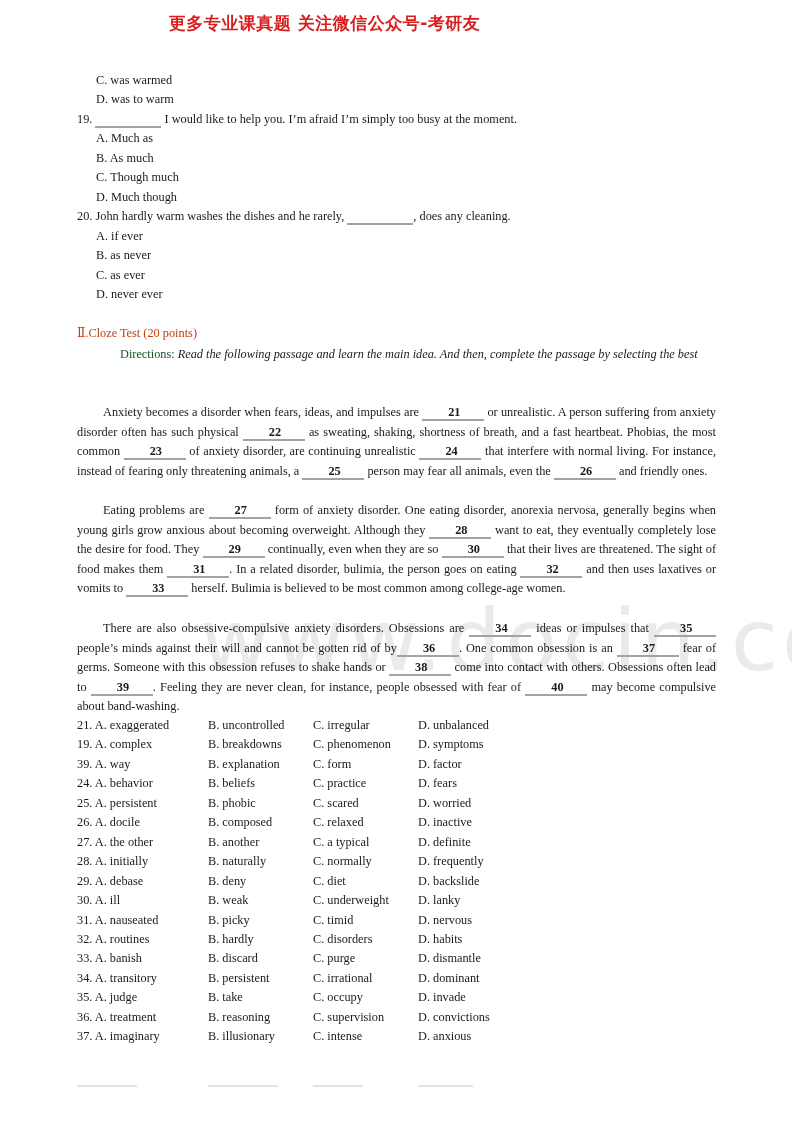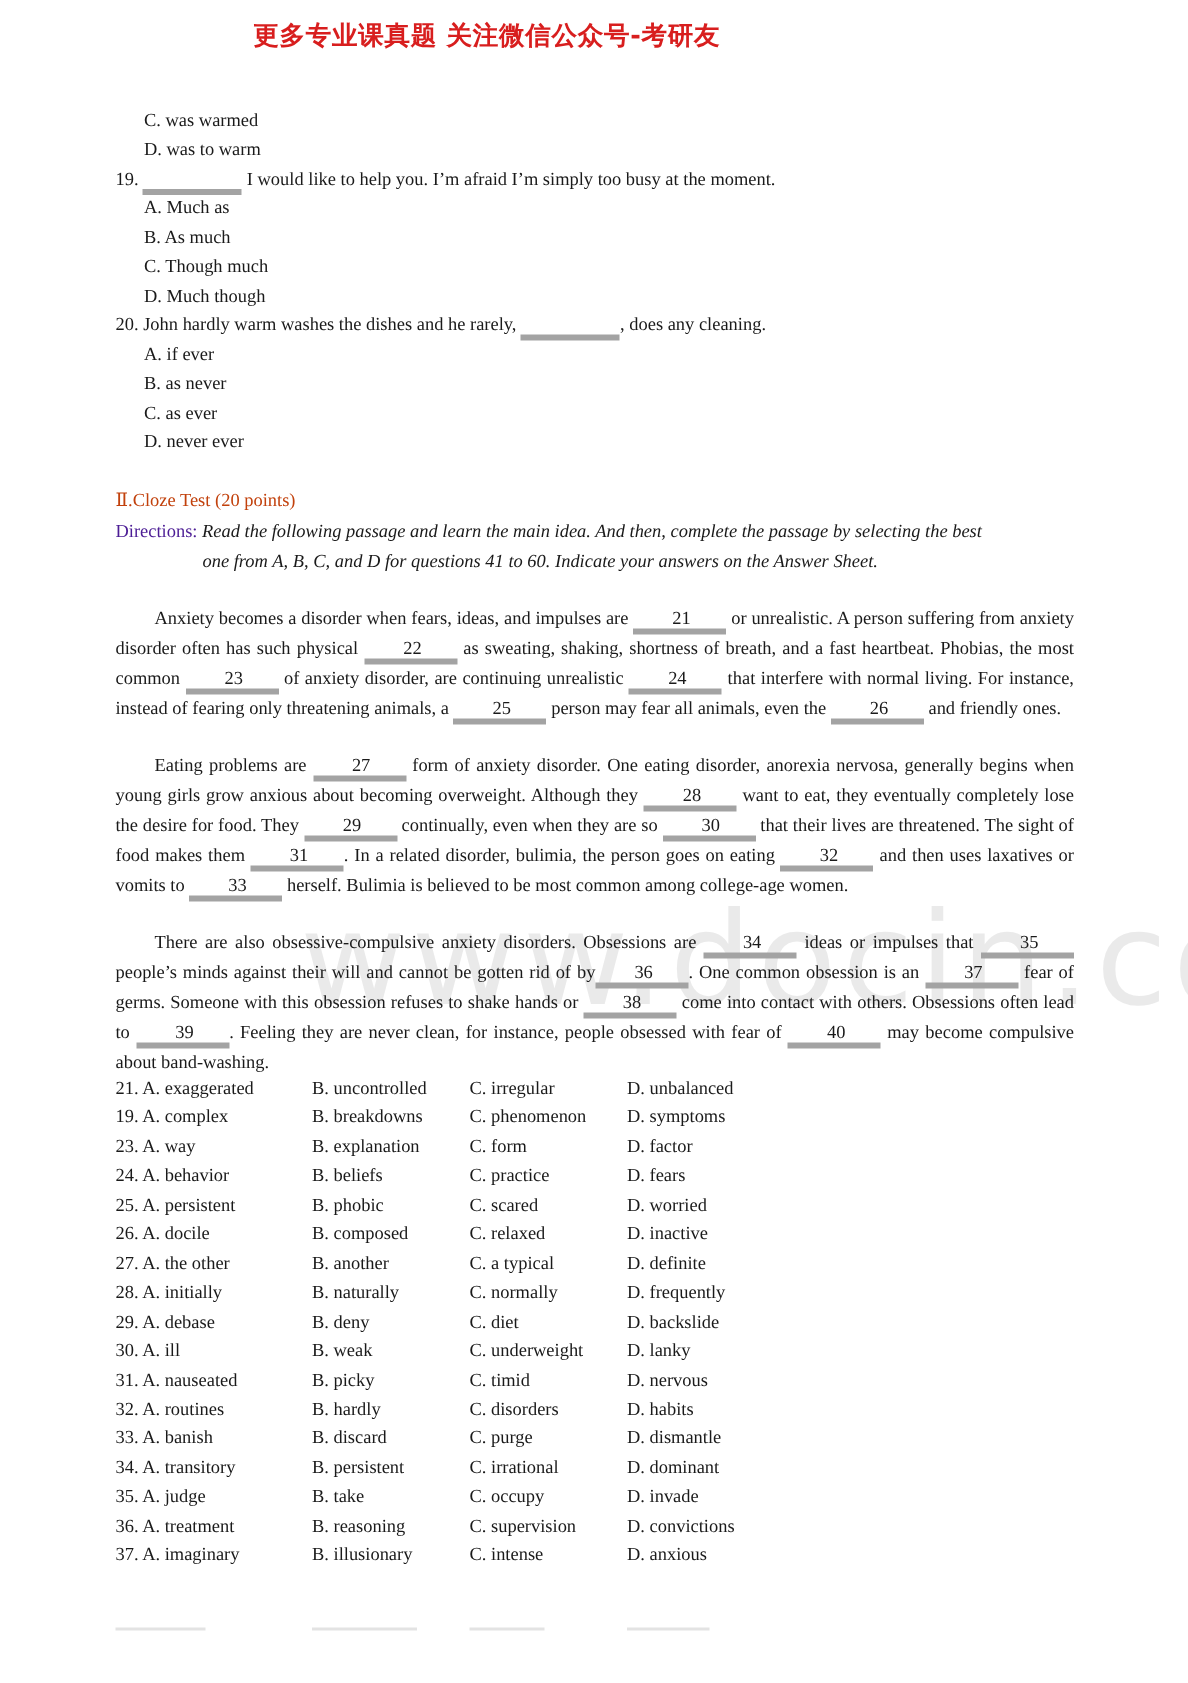--- a/index.html
+++ b/index.html
@@ -4,24 +4,24 @@
 <style>
   html, body { margin: 0; padding: 0; background: #ffffff; }
   body { width: 792px; height: 1122px; position: relative; overflow: hidden;
          font-family: "Liberation Serif", "DejaVu Serif", serif; color: #1a1a1a; }
   .banner { position: absolute; top: 12px; left: 0; width: 649px; text-align: center;
             font-family: "DejaVu Sans", "Liberation Sans", sans-serif; font-weight: bold;
             font-size: 17px; color: #d81e1e; letter-spacing: 0.5px; }
   .line { position: absolute; font-size: 12.3px; line-height: 16px; white-space: nowrap; }
   .opt { left: 96px; }
   .q { left: 77px; }
-  .blank { display: inline-block; border-bottom: 4px solid #a3a3a3; text-align: right; line-height: 13px; }
+  .blank { display: inline-block; border-bottom: 2px solid #a3a3a3; text-align: right; line-height: 13px; font-weight: bold; }
   .heading { position: absolute; left: 77px; top: 326px; font-size: 12.3px; color: #c2410c; }
   .directions { position: absolute; left: 77px; top: 345px; width: 640px; font-size: 12.3px; line-height: 19.5px; }
-  .directions .lbl { color: #4c1d95; }
+  .directions .lbl { color: #14532d; margin-left: 43px; }
   .directions .txt { font-style: italic; }
   .directions .cont { display: block; padding-left: 58px; font-style: italic; }
   .para { position: absolute; left: 77px; width: 639px; font-size: 12.3px; line-height: 19.5px;
           text-align: justify; text-align-last: left; }
   .indent { text-indent: 26px; }
   .watermark { position: absolute; left: 200px; top: 590px; font-family: "DejaVu Sans", sans-serif;
                font-size: 86px; color: rgba(180,180,180,0.28); letter-spacing: 4px; pointer-events: none; }
   .optrow { position: absolute; left: 77px; font-size: 12.3px; line-height: 16px; white-space: nowrap; }
   .optrow span { position: absolute; top: 0; }
   .c0 { left: 0; text-align: center; } .c1 { left: 131px; } .c2 { left: 236px; } .c3 { left: 341px; }
@@ -52,42 +52,41 @@
   <span>John hardly warm washes the dishes and he rarely, </span><span class="blank" style="width:66px">&nbsp;</span><span>, does any cleaning.</span>
 </div>
 <div class="line opt" style="top:228px">A. if ever</div>
 <div class="line opt" style="top:247px">B. as never</div>
 <div class="line opt" style="top:267px">C. as ever</div>
 <div class="line opt" style="top:286px">D. never ever</div>
 
 <div class="heading">Ⅱ.Cloze Test (20 points)</div>
 <div class="directions">
   <span class="lbl">Directions:</span><span class="txt"> Read the following passage and learn the main idea. And then, complete the passage by selecting the best</span>
-  <span class="cont">one from A, B, C, and D for questions 41 to 60. Indicate your answers on the Answer Sheet.</span>
 </div>
 
 <div class="para indent" style="top:403px"><span>Anxiety becomes a disorder when fears, ideas, and impulses are </span><span class="blank" style="width: 62px;">21</span><span> or unrealistic. A person suffering from anxiety disorder often has such physical </span><span class="blank" style="width: 62px;">22</span><span> as sweating, shaking, shortness of breath, and a fast heartbeat. Phobias, the most common </span><span class="blank" style="width: 62px;">23</span><span> of anxiety disorder, are continuing unrealistic </span><span class="blank" style="width: 62px;">24</span><span> that interfere with normal living. For instance, instead of fearing only threatening animals, a </span><span class="blank" style="width: 62px;">25</span><span> person may fear all animals, even the </span><span class="blank" style="width: 62px;">26</span><span> and friendly ones.</span></div>
 <div class="para indent" style="top:501px"><span>Eating problems are </span><span class="blank" style="width: 62px;">27</span><span> form of anxiety disorder. One eating disorder, anorexia nervosa, generally begins when young girls grow anxious about becoming overweight. Although they </span><span class="blank" style="width: 62px;">28</span><span> want to eat, they eventually completely lose the desire for food. They </span><span class="blank" style="width: 62px;">29</span><span> continually, even when they are so </span><span class="blank" style="width: 62px;">30</span><span> that their lives are threatened. The sight of food makes them </span><span class="blank" style="width: 62px;">31</span><span>. In a related disorder, bulimia, the person goes on eating </span><span class="blank" style="width: 62px;">32</span><span> and then uses laxatives or vomits to </span><span class="blank" style="width: 62px;">33</span><span> herself. Bulimia is believed to be most common among college-age women.</span></div>
 <div class="para indent" style="top:619px"><span>There are also obsessive-compulsive anxiety disorders. Obsessions are </span><span class="blank" style="width: 62px;">34</span><span> ideas or impulses that </span><span class="blank" style="width: 62px;">35</span><span> people’s minds against their will and cannot be gotten rid of by</span><span class="blank" style="width: 62px;">36</span><span>. One common obsession is an </span><span class="blank" style="width: 62px;">37</span><span> fear of germs. Someone with this obsession refuses to shake hands or </span><span class="blank" style="width: 62px;">38</span><span> come into contact with others. Obsessions often lead to </span><span class="blank" style="width: 62px;">39</span><span>. Feeling they are never clean, for instance, people obsessed with fear of </span><span class="blank" style="width: 62px;">40</span><span> may become compulsive about band-washing.</span></div>
 
 <div id="options-table">
     <div class="optrow" style="top: 717px;">
       <span class="c0">21. A. exaggerated</span>
       <span class="c1">B. uncontrolled</span>
       <span class="c2">C. irregular</span>
       <span class="c3">D. unbalanced</span>
     </div>
     <div class="optrow" style="top: 736.45px;">
       <span class="c0">19. A. complex</span>
       <span class="c1">B. breakdowns</span>
       <span class="c2">C. phenomenon</span>
       <span class="c3">D. symptoms</span>
     </div>
     <div class="optrow" style="top: 755.9px;">
-      <span class="c0">23. A. way</span>
+      <span class="c0">39. A. way</span>
       <span class="c1">B. explanation</span>
       <span class="c2">C. form</span>
       <span class="c3">D. factor</span>
     </div>
     <div class="optrow" style="top: 775.35px;">
       <span class="c0">24. A. behavior</span>
       <span class="c1">B. beliefs</span>
       <span class="c2">C. practice</span>
       <span class="c3">D. fears</span>
     </div>

